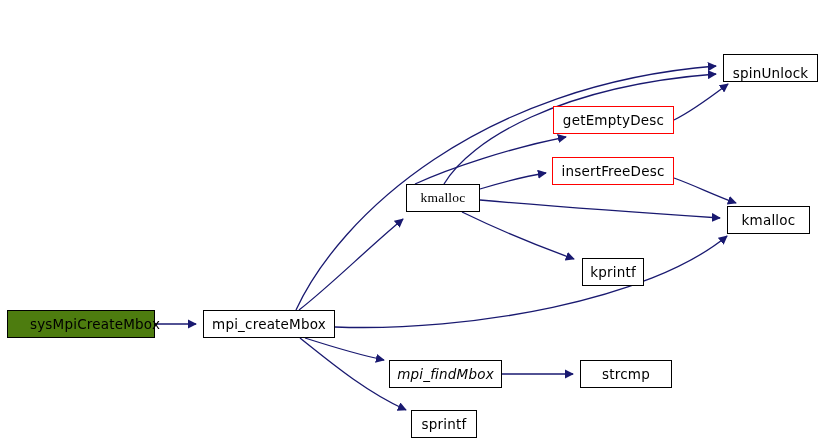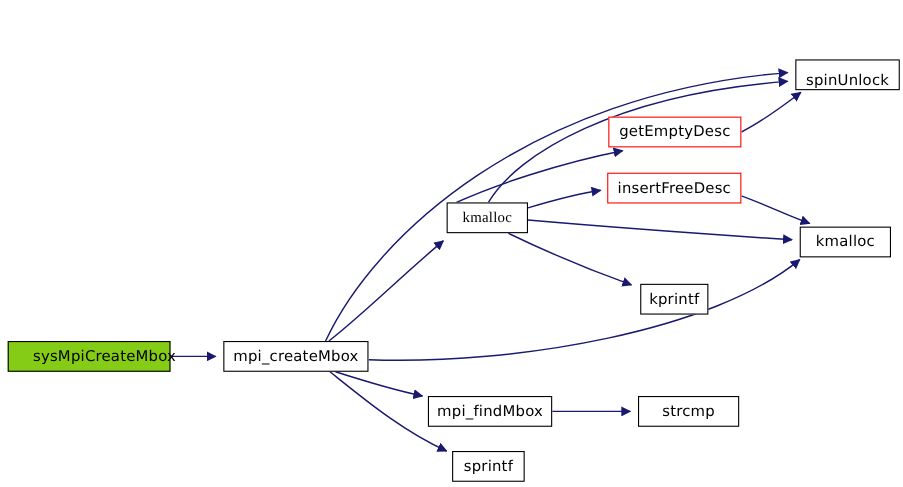--- a/index.html
+++ b/index.html
@@ -29,21 +29,21 @@
     align-items: center;
     justify-content: center;
     background: #ffffff;
     border: 1px solid #000000;
     font-size: 13.5px;
     color: #000000;
     letter-spacing: 0.2px;
     white-space: nowrap;
   }
   .node.current {
-    background: #84cc16;
+    background: #4d7c0f;
     border: 1px solid #000000;
     padding-left: 28px;
   }
   .node.highlight {
     border: 1px solid #ff0000;
   }
   .node-label {
     pointer-events: none;
   }
 </style>
@@ -101,21 +101,21 @@
   </div>
 
   <div class="node" style="left:723px; top:54px; width:95px; height:28px;align-items:flex-end;">
     <span class="node-label">spinUnlock</span>
   </div>
 
   <div class="node" style="left:727px; top:206px; width:83px; height:28px;">
     <span class="node-label">kmalloc</span>
   </div>
 
-  <div class="node" style="left:389px; top:360px; width:113px; height:28px;">
+  <div class="node" style="left:389px; top:360px; width:113px; height:28px;font-style:italic;">
     <span class="node-label">mpi_findMbox</span>
   </div>
 
   <div class="node" style="left:580px; top:360px; width:92px; height:28px;align-items:center;">
     <span class="node-label">strcmp</span>
   </div>
 
   <div class="node" style="left:411px; top:410px; width:66px; height:28px;justify-content:center;">
     <span class="node-label">sprintf</span>
   </div>

